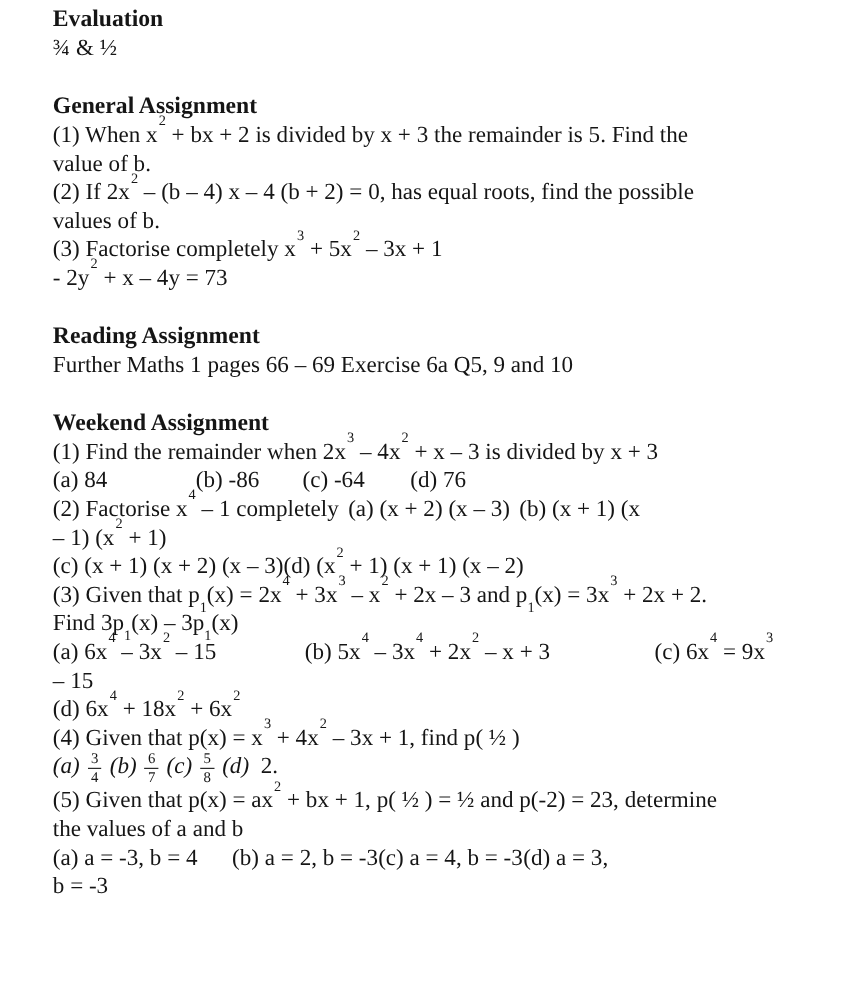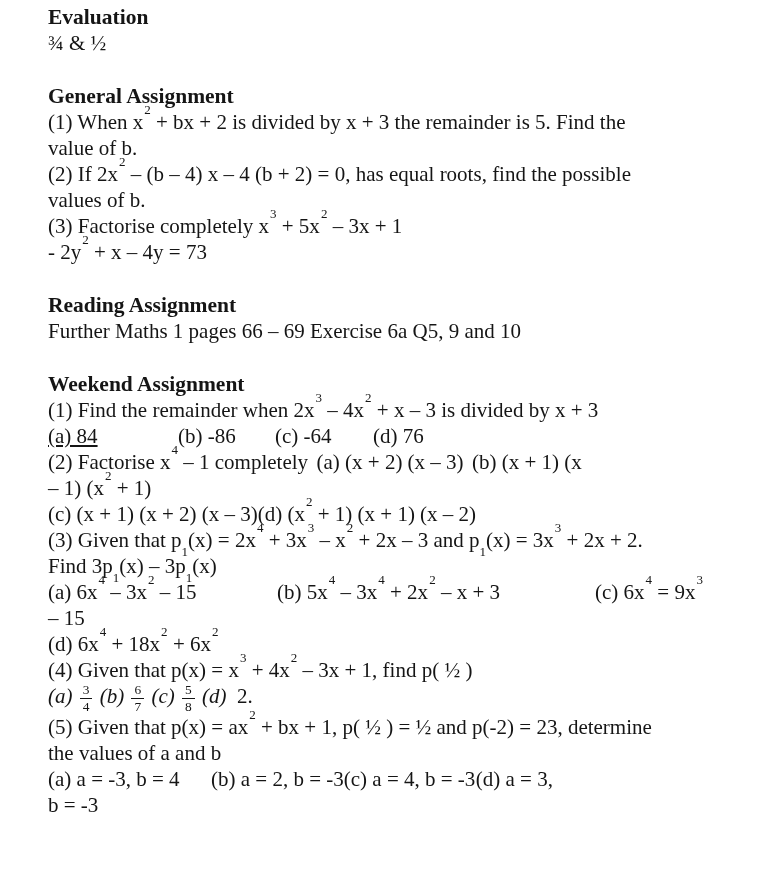--- a/index.html
+++ b/index.html
@@ -25,21 +25,21 @@
     white-space: nowrap;
     min-height: 26px;
   }
   .hd {
     font-weight: 700;
     font-size: 21.5px;
   }
   .seg { display: inline-block; }
   
   .t630 { min-width: 632px; }
-  .t130 { min-width: 130px; text-decoration: underline; }
+  .t130 { min-width: 130px; }
   .t97  { min-width: 97px;  }
   .t98  { min-width: 98px;  }
   .t223 { min-width: 225px; }
   .t164 { min-width: 164px; text-align: center; }
   .t195 { min-width: 195px; }
   .t227 { min-width: 229px; }
   .t318 { min-width: 318px; }
   .t163 { min-width: 163px; }
   .t127 { min-width: 127px; }
   .t132 { min-width: 132px; }

